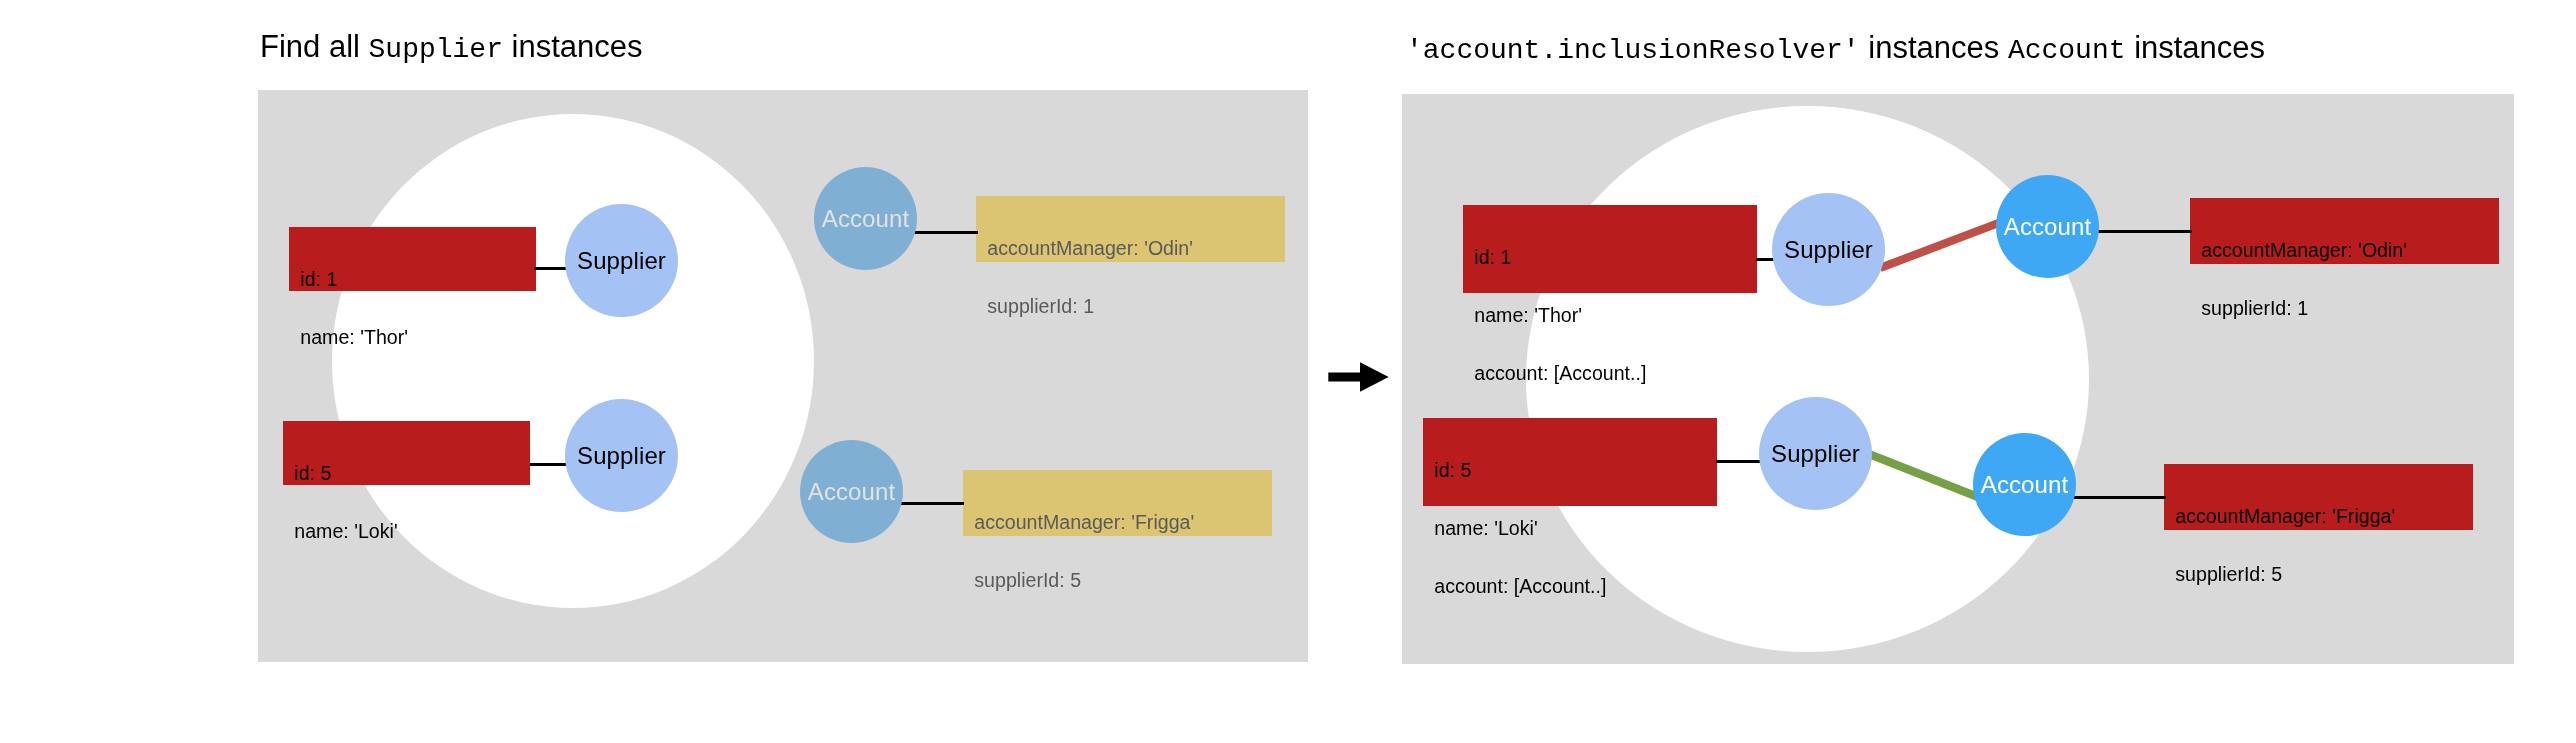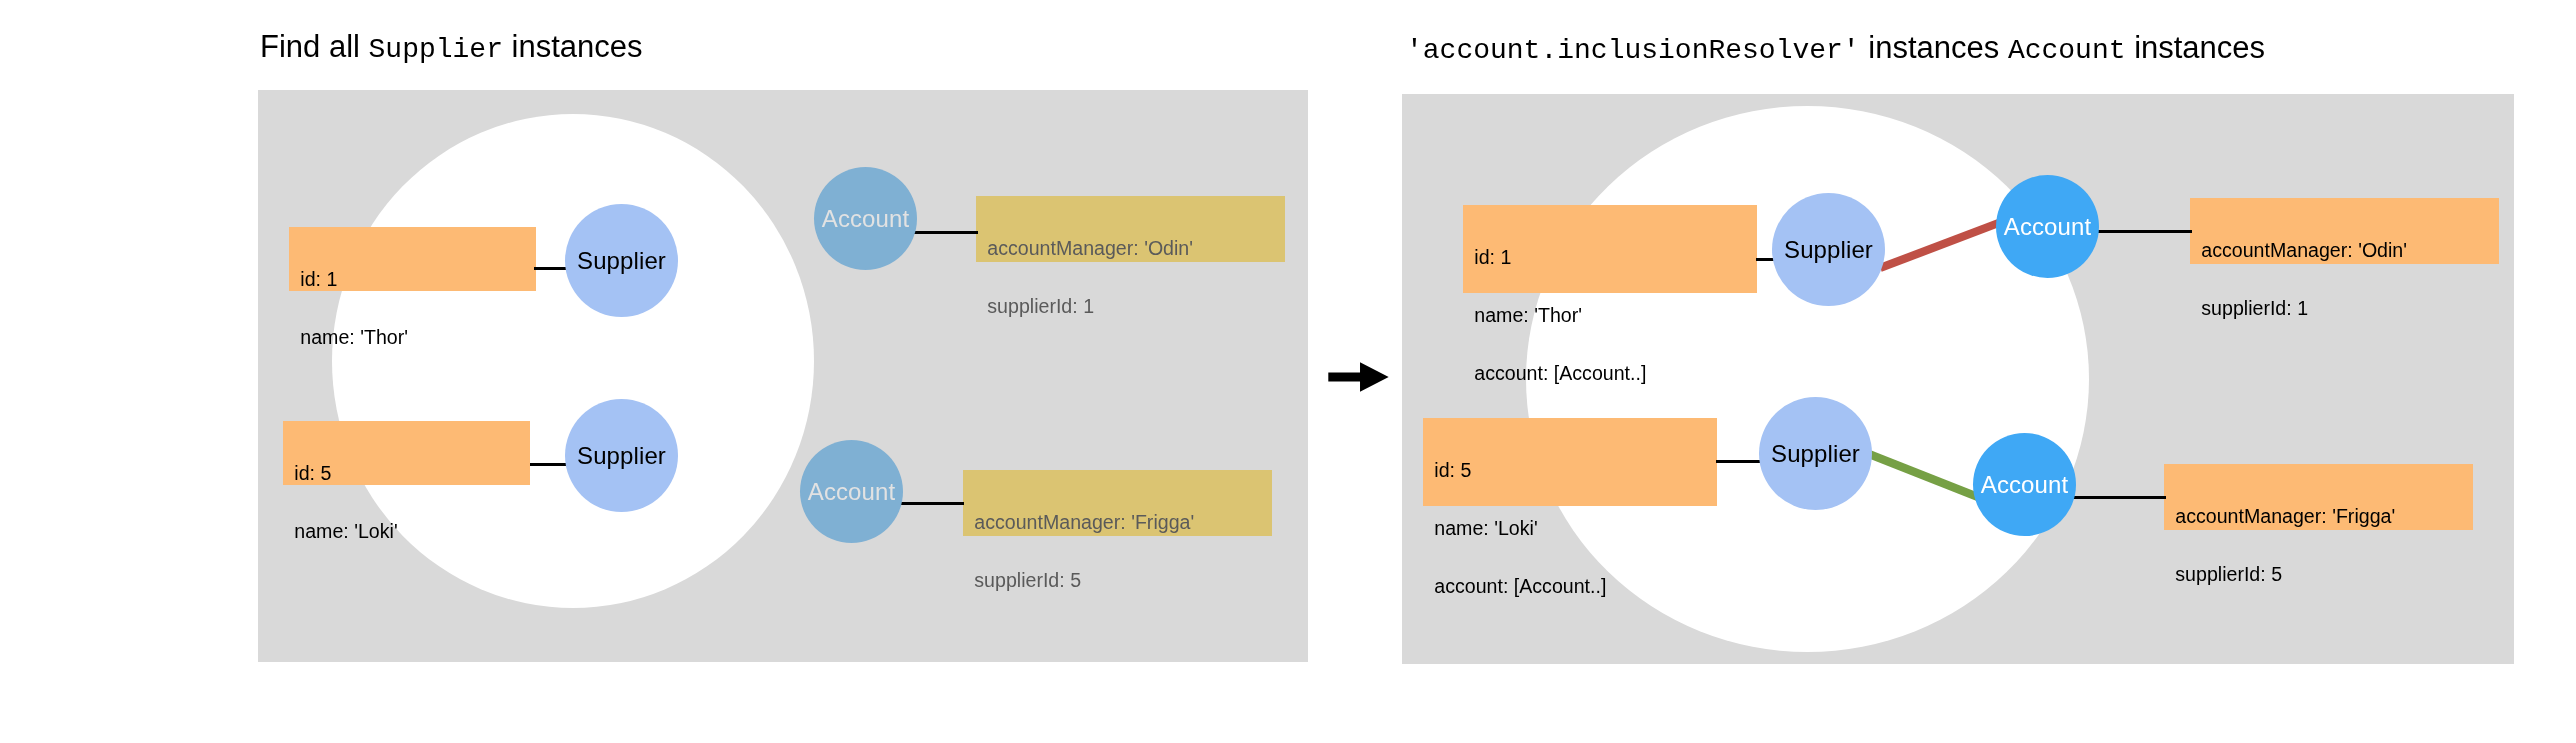--- a/index.html
+++ b/index.html
@@ -38,21 +38,21 @@
   #acc-l2{left:800px;top:440px;width:103px;height:103px;}
   
   #sup-r1{left:1772px;top:193px;width:113px;height:113px;}
   #sup-r2{left:1759px;top:397px;width:113px;height:113px;}
   #acc-r1{left:1996px;top:175px;width:103px;height:103px;}
   #acc-r2{left:1973px;top:433px;width:103px;height:103px;}
 
   
   .infobox{position:absolute;box-sizing:border-box;padding:7.2px 10.3px 8.2px 11.3px;
            font-size:19.6px;line-height:1.33;white-space:nowrap;}
-  .infobox.bright{background:#fdba74;color:#000000;}
+  .infobox.bright{background:#b91c1c;color:#000000;}
   .infobox.dim{background:#DBC472;color:#5A5A5A;}
   .infobox .ln{display:block;margin-top:32px;}
 
   #box-ls1{left:289px;top:227px;width:247px;height:64px;}
   #box-ls2{left:283px;top:421px;width:247px;height:64px;}
   #box-la1{left:976px;top:196px;width:309px;height:66px;}
   #box-la2{left:963px;top:470px;width:309px;height:66px;}
 
   #box-rs1{left:1463px;top:205px;width:294px;height:88px;}
   #box-rs2{left:1423px;top:418px;width:294px;height:88px;}

